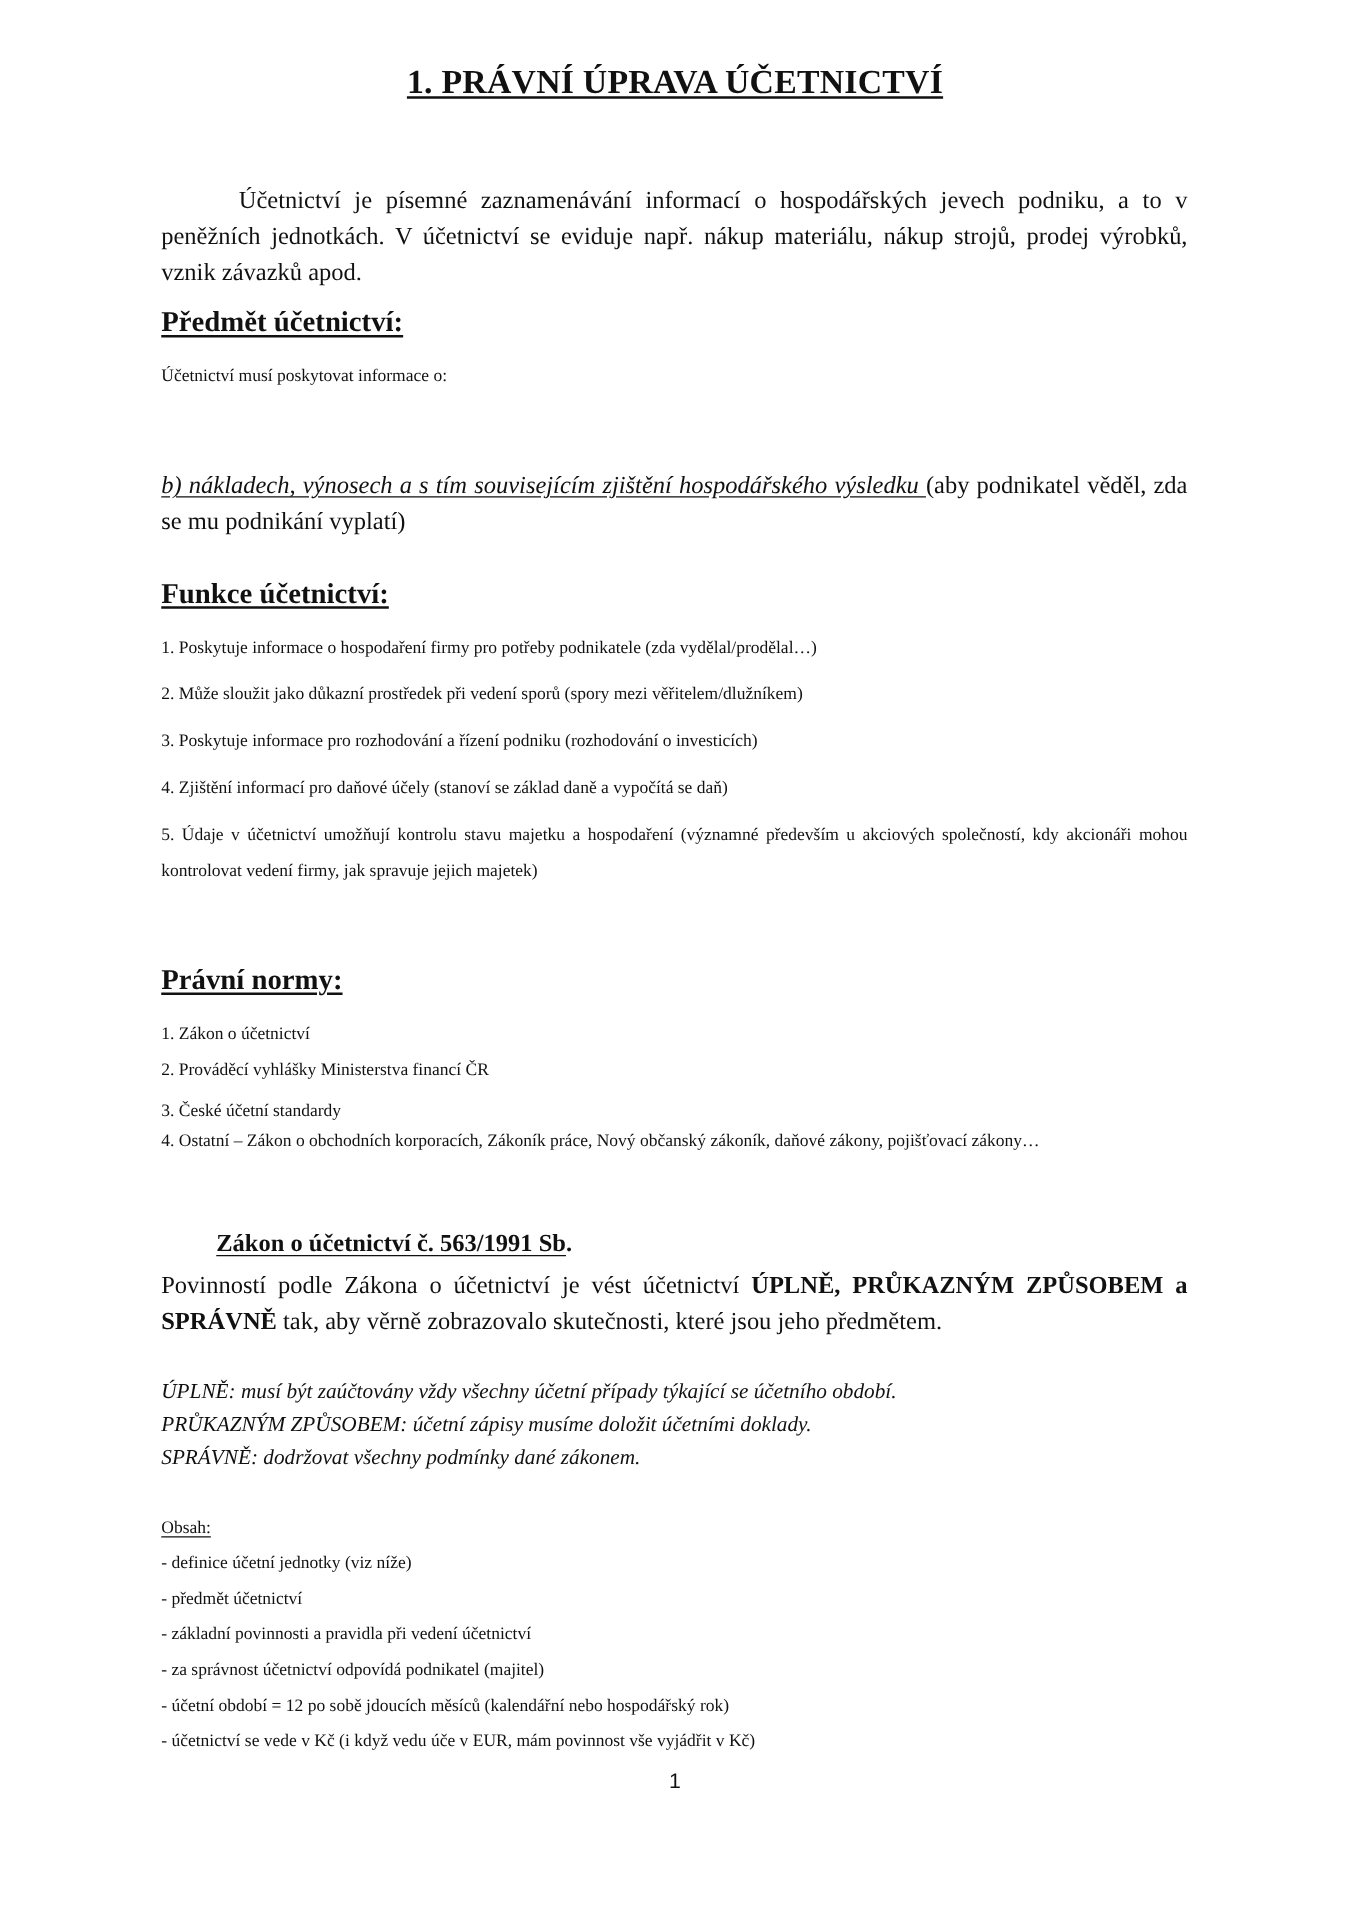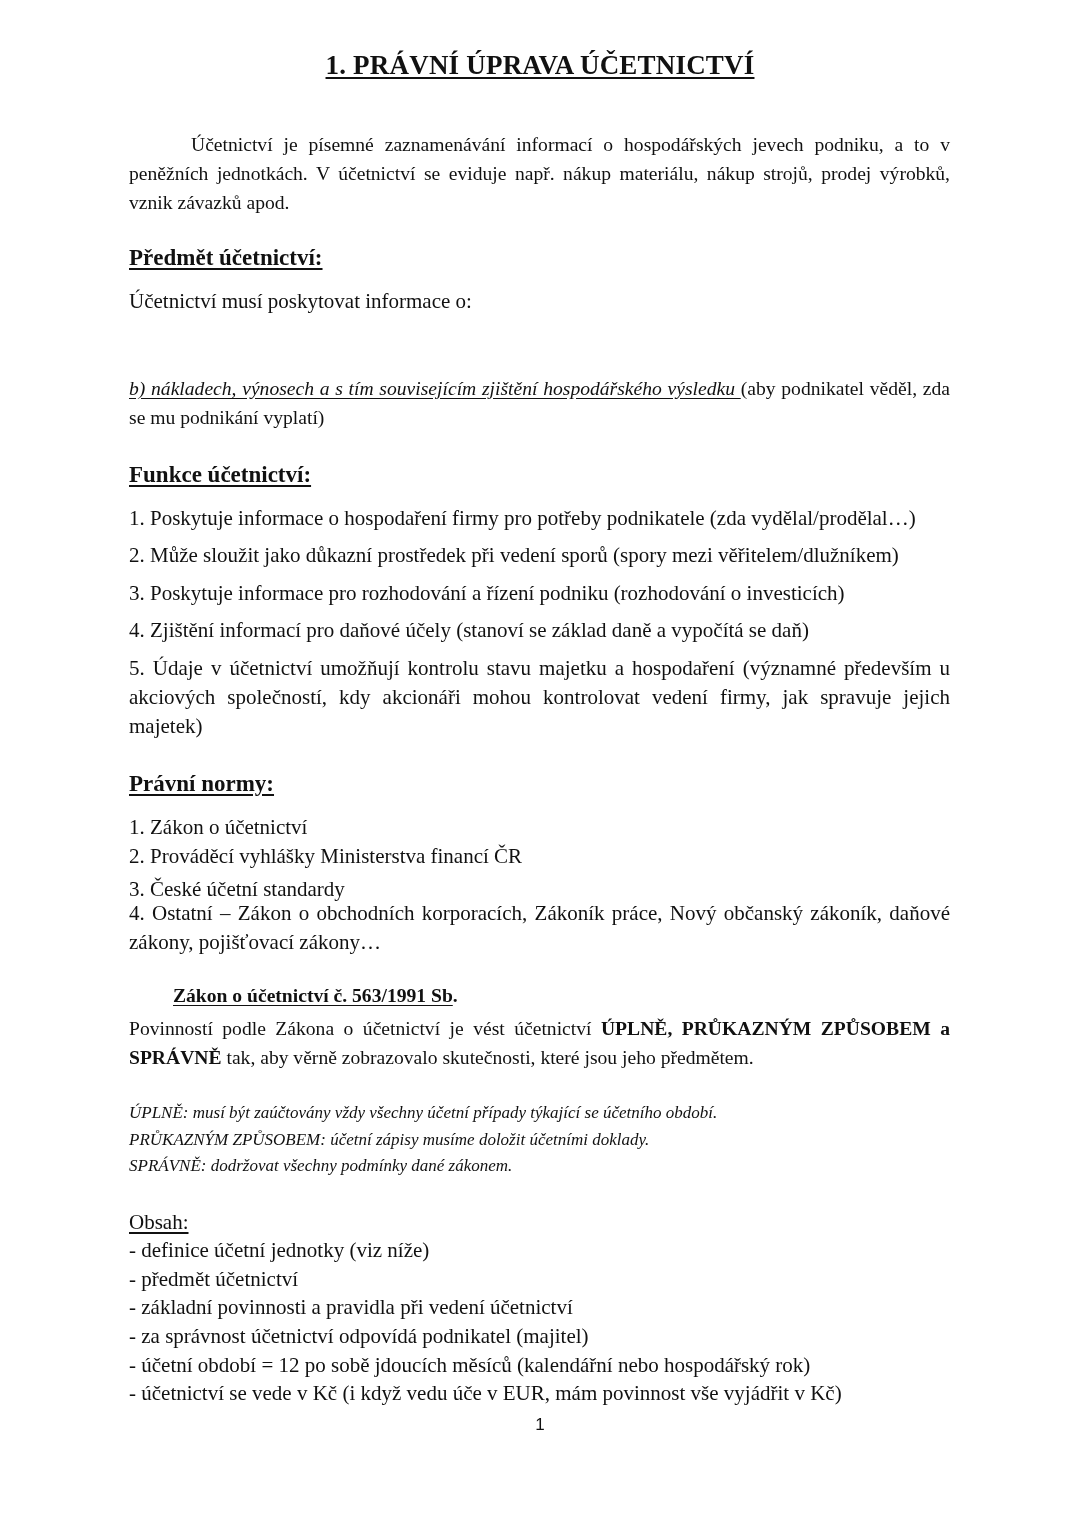--- a/index.html
+++ b/index.html
@@ -3,24 +3,24 @@
   <meta charset="utf-8">
   <style>
     html, body { margin: 0; padding: 0; background: #ffffff; }
     body { width: 1080px; height: 1525px; position: relative; overflow: hidden;
            font-family: "Liberation Serif", "DejaVu Serif", serif; color: #111; }
     .page { position: absolute; left: 0; top: 0; width: 1080px; height: 1437px; }
     .title { position: absolute; left: 0; width: 1080px; top: 50px; text-align: center;
              font-weight: bold; font-size: 27px; text-decoration: underline; text-underline-offset: 3px;
              text-decoration-thickness: 2px; letter-spacing: 0.2px; }
     .p { position: absolute; left: 129px; width: 821px; font-size: 19.6px; line-height: 29px; text-align: justify; }
-    .intro { top: 130px; text-indent: 62px; left: 129px; }
+    .intro { top: 146px; text-indent: 62px; left: 129px; }
     .h2 { position: absolute; left: 129px; font-weight: bold; font-size: 23px; text-decoration: underline;
           text-underline-offset: 3px; text-decoration-thickness: 2px; }
-    .line { position: absolute; left: 129px; width: 821px; font-size: 21px; line-height: 29px; white-space: nowrap; }
+    .line { position: absolute; left: 129px; width: 821px; font-size: 14px; line-height: 29px; white-space: nowrap; }
     .just { white-space: normal; text-align: justify; }
     .ul-it { font-style: italic; text-decoration: underline; text-underline-offset: 3px; }
     .h3 { position: absolute; left: 129px; font-weight: bold; font-size: 19.6px; text-decoration: underline; text-underline-offset: 3px; }
     .small-it { position: absolute; left: 129px; font-size: 17px; font-style: italic; line-height: 27px; white-space: nowrap; }
     .u { text-decoration: underline; text-underline-offset: 3px; }
     .pagenum { position: absolute; top: 1415px; left: 0; width: 1080px; text-align: center;
                font-family: "Liberation Sans", "DejaVu Sans", sans-serif; font-size: 17px; }
     b { font-weight: bold; }
   </style>
 </head>

